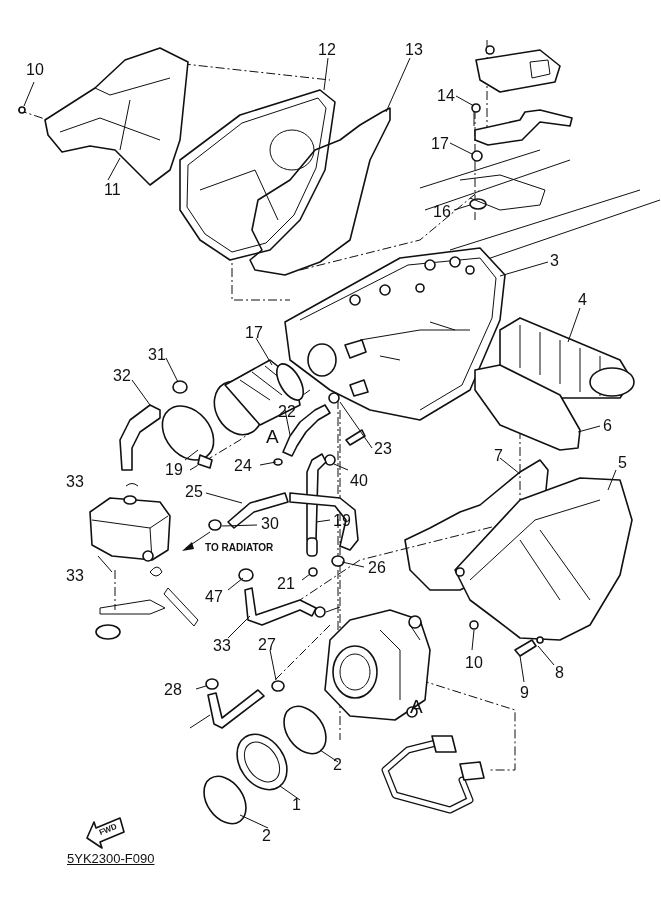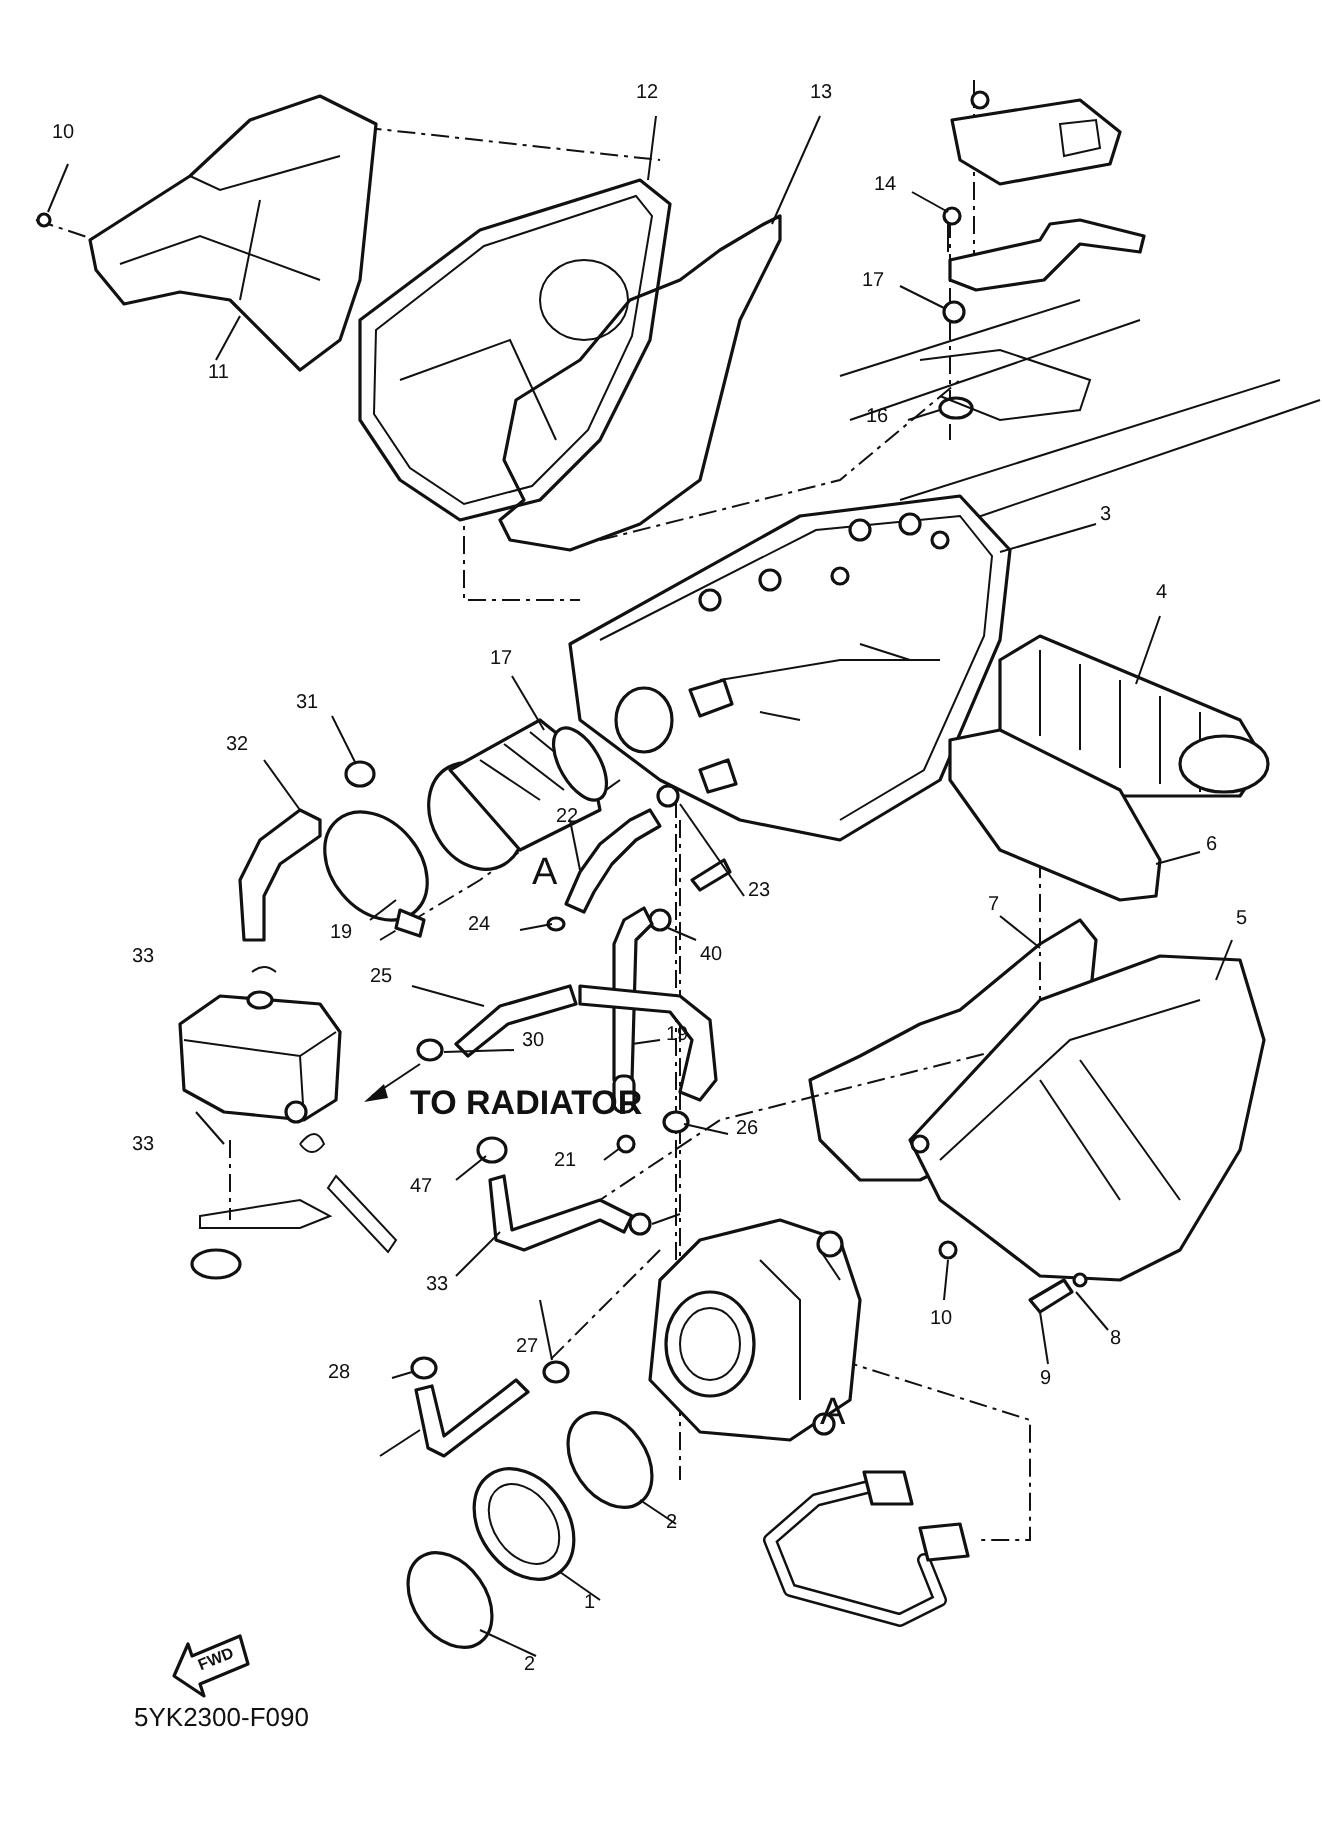--- a/index.html
+++ b/index.html
@@ -3,24 +3,24 @@
 <meta charset="utf-8">
 <style>
   html,body{margin:0;padding:0;background:#ffffff;}
   body{width:661px;height:913px;overflow:hidden;font-family:"Liberation Sans",sans-serif;}
   #stage{position:relative;width:661px;height:913px;}
   svg{position:absolute;left:0;top:0;}
   .part{fill:#fff;stroke:#111;stroke-width:1.6;stroke-linejoin:round;stroke-linecap:round;}
   .thin{fill:none;stroke:#111;stroke-width:1;}
   .dash{fill:none;stroke:#111;stroke-width:1;stroke-dasharray:9 3 2 3;}
   .lead{stroke:#111;stroke-width:1;fill:none;}
-  .lbl{position:absolute;font-size:10px;color:#111;line-height:1;white-space:nowrap;}
+  .lbl{position:absolute;font-size:16px;color:#111;line-height:1;white-space:nowrap;}
   .big{font-size:19px;}
-  .bold{font-weight:bold;font-size:17px;}
-  .code{font-size:13px;}
+  .bold{font-weight:bold;font-size:10px;}
+  .code{font-size:13px;text-decoration:underline;}
 </style>
 </head>
 <body>
 
 <div id="stage">
 <svg width="661" height="913" viewBox="0 0 661 913">
 
   <g>
     <path class="dash" d="M18 110 L48 120"></path>
     <path class="dash" d="M148 60 L330 80"></path>
@@ -283,21 +283,21 @@
 <span class="lbl" style="left:185px;top:484px">25</span>
 <span class="lbl" style="left:261px;top:516px">30</span>
 <span class="lbl" style="left:333px;top:513px">19</span>
 <span class="lbl bold" style="left:205px;top:543px">TO RADIATOR</span>
 <span class="lbl" style="left:66px;top:568px">33</span>
 <span class="lbl" style="left:368px;top:560px">26</span>
 <span class="lbl" style="left:277px;top:576px">21</span>
 <span class="lbl" style="left:205px;top:589px">47</span>
 <span class="lbl" style="left:343px;top:598px"></span>
 <span class="lbl" style="left:213px;top:638px">33</span>
-<span class="lbl" style="left:258px;top:669px">27</span>
+<span class="lbl" style="left:258px;top:637px">27</span>
 <span class="lbl" style="left:164px;top:682px">28</span>
 <span class="lbl" style="left:172px;top:720px"></span>
 <span class="lbl big" style="left:410px;top:697px">A</span>
 <span class="lbl" style="left:333px;top:757px">2</span>
 <span class="lbl" style="left:292px;top:797px">1</span>
 <span class="lbl" style="left:262px;top:828px">2</span>
 <span class="lbl" style="left:99px;top:826px;font-size:8px;font-weight:bold;transform:rotate(-22deg)">FWD</span>
 <span class="lbl code" style="left:67px;top:852px">5YK2300-F090</span>
 </div>
 

